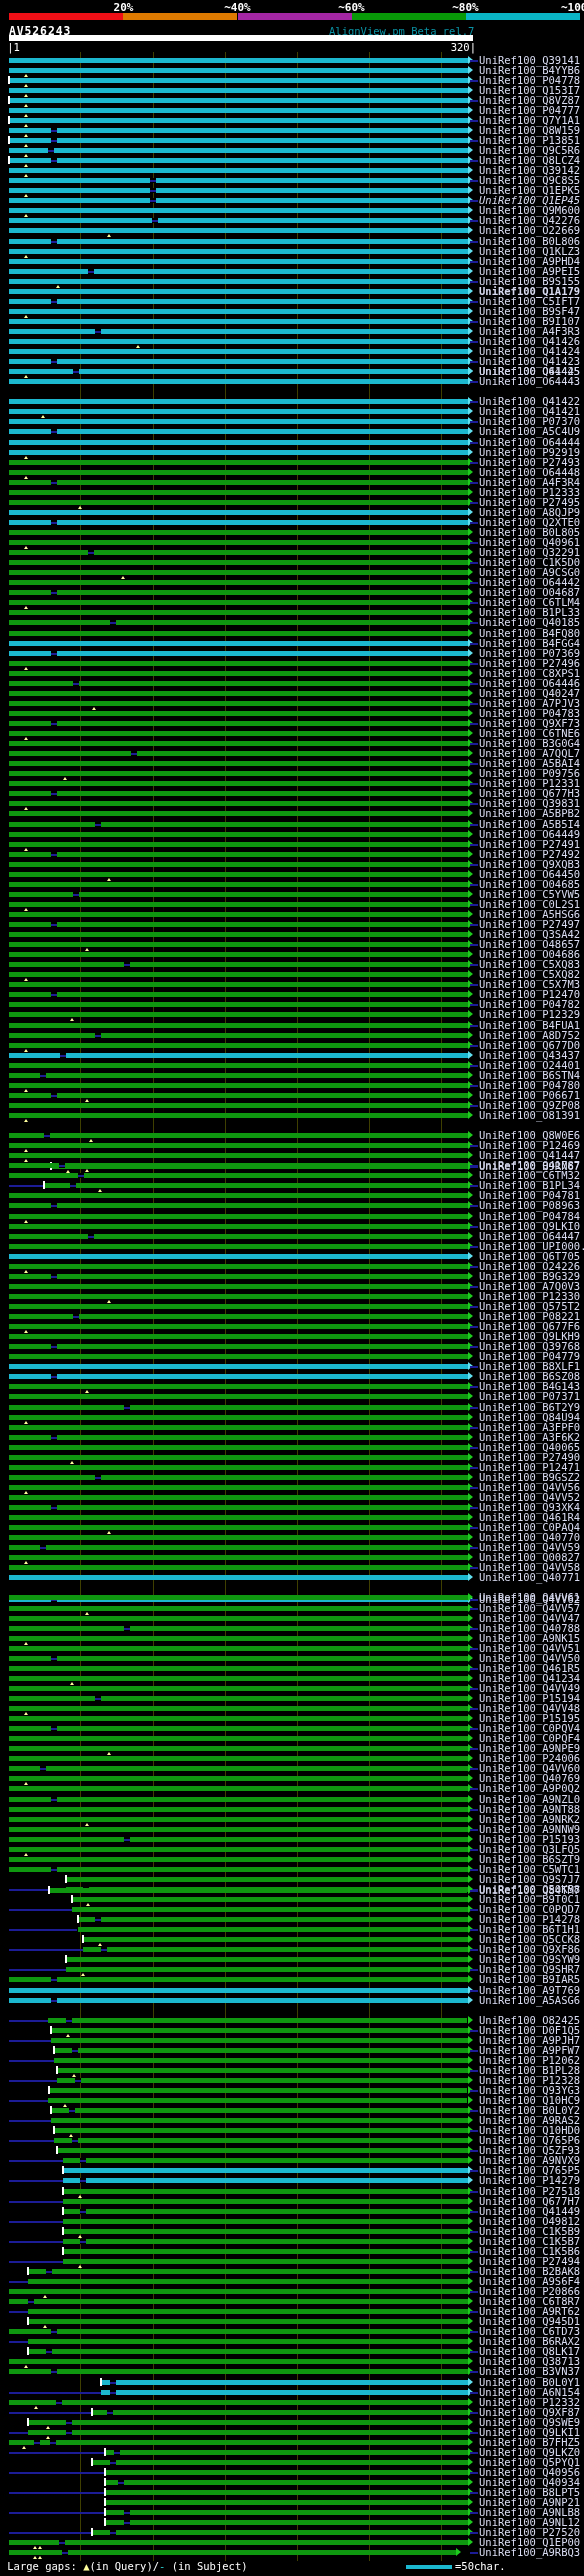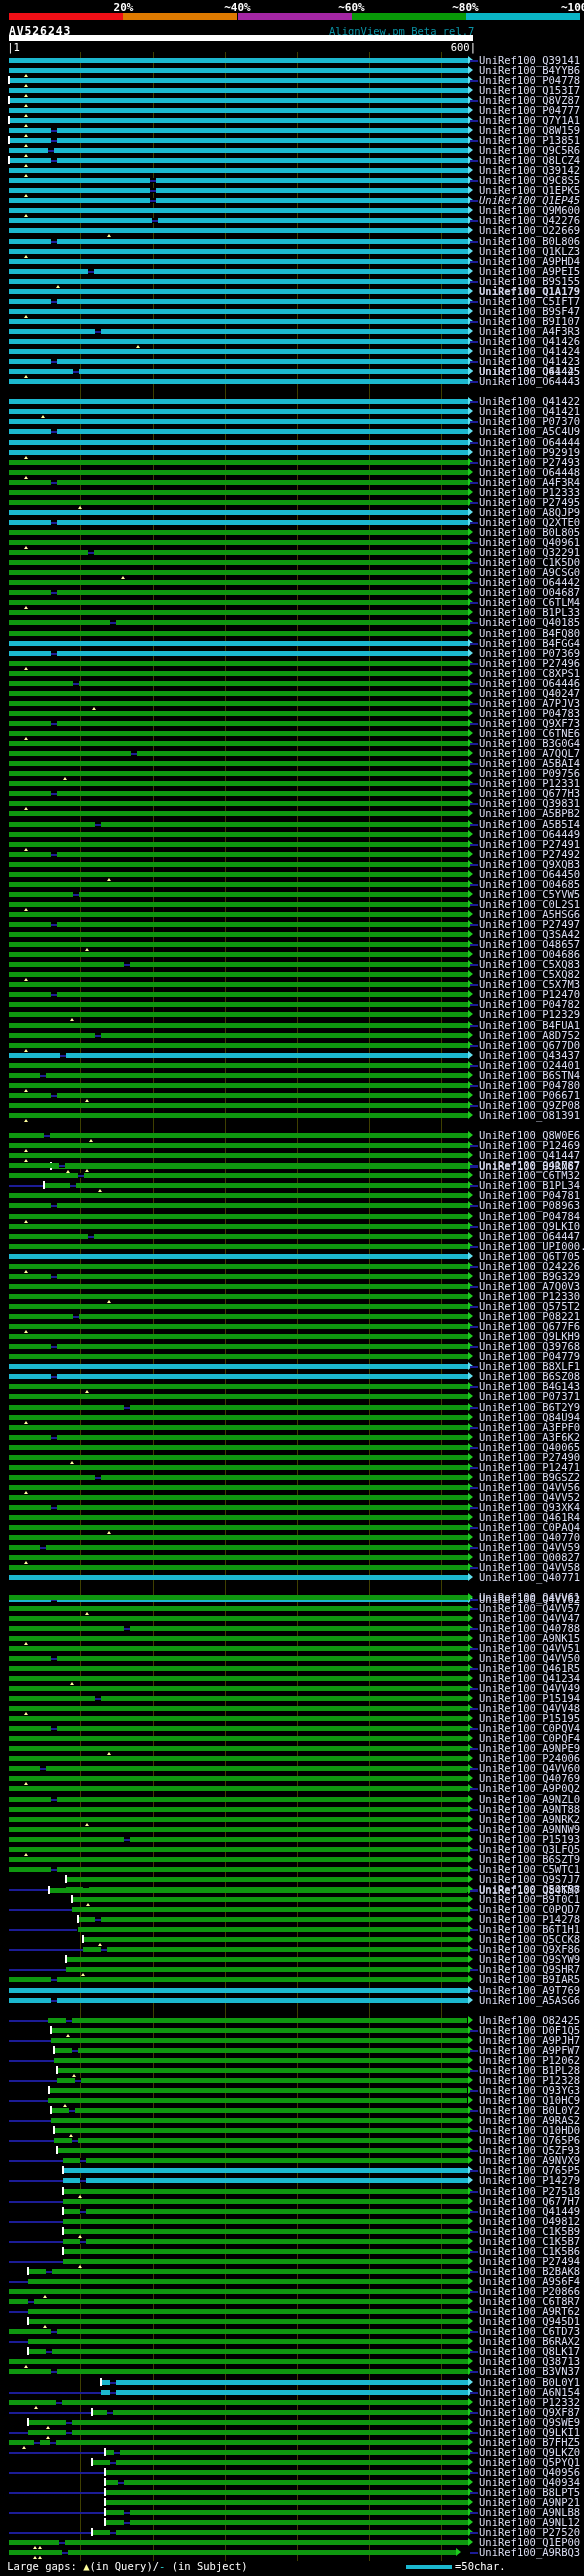--- a/index.html
+++ b/index.html
@@ -48,21 +48,21 @@
         <div class="keyseg" style="left: 352px; width: 114px; background: rgb(8, 153, 8);"></div>
         <div class="keyseg" style="left: 466px; width: 114px; background: rgb(10, 181, 197);"></div>
       </div>
   </div>
 
   <div id="title">AV526243</div>
   <div id="appname">AlignView.pm Beta rel.7</div>
 
   <div id="querybar"></div>
   <div class="rulertext" style="left:7.3px;">|1</div>
-  <div class="rulertext" style="left:439px;width:37px;text-align:right;">600|</div>
+  <div class="rulertext" style="left:439px;width:37px;text-align:right;">320|</div>
 
   <div id="grid">
       <div class="gridline" style="left: 80px;"></div>
       <div class="gridline" style="left: 153px;"></div>
       <div class="gridline" style="left: 225px;"></div>
       <div class="gridline" style="left: 297px;"></div>
       <div class="gridline" style="left: 369px;"></div>
       <div class="gridline" style="left: 441px;"></div>
     </div>
   <div id="rows">

